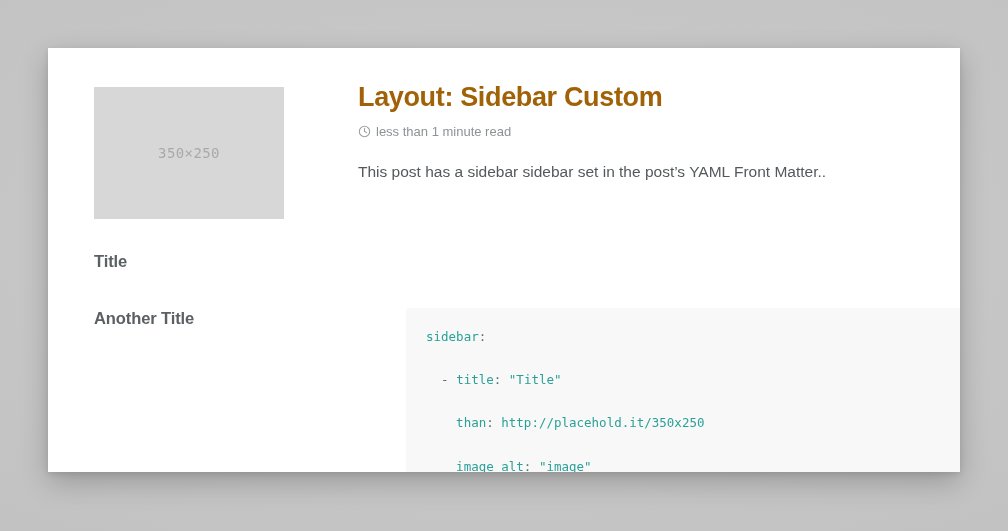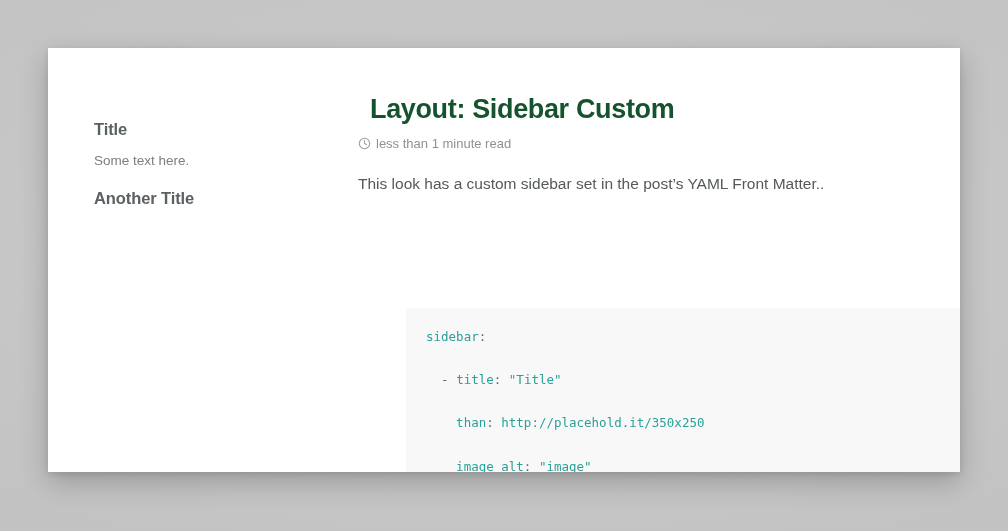--- a/index.html
+++ b/index.html
@@ -61,21 +61,21 @@
     font-family: "DejaVu Sans Mono", "Liberation Mono", monospace;
     font-size: 14px;
     color: #a9a9a9;
     letter-spacing: 0.4px;
   }
 
   .sidebar-block {
     width: 190px;
   }
   .sidebar-block.first { margin-top: 33px; }
-  .sidebar-block.second { margin-top: 18px; }
+  .sidebar-block.second { margin-top: 38px; }
 
   .sidebar-title {
     font-size: 16.5px;
     font-weight: bold;
     color: #5b6063;
     margin: 0 0 0 0;
     letter-spacing: -0.1px;
   }
   .sidebar-text {
     font-size: 13.5px;
@@ -89,22 +89,22 @@
     position: absolute;
     left: 310px;
     top: 34px;
     right: 0;
     bottom: 0;
   }
 
   .article-title {
     font-size: 27px;
     font-weight: bold;
-    color: #14532d;
-    margin: 12px;
+    color: #a16207;
+    margin: 0;
     letter-spacing: -0.35px;
     line-height: 1.15;
   }
 
   .meta {
     display: flex;
     align-items: center;
     margin-top: 12px;
     font-size: 13px;
     color: #8d9295;
@@ -155,24 +155,26 @@
 </head>
 <body>
 
 <div class="backdrop"></div>
 
 <div class="card">
   <div class="card-inner">
 
     <aside class="sidebar">
 
+      <div class="placeholder-image">
+        <span>350×250</span>
+      </div>
 
       <div class="sidebar-block first">
         <h3 class="sidebar-title">Title</h3>
-        <p class="sidebar-text">Some text here.</p>
       </div>
 
       <div class="sidebar-block second">
         <h3 class="sidebar-title">Another Title</h3>
       </div>
 
     </aside>
 
     <main class="article">
 
@@ -182,21 +184,21 @@
         <span class="clock-icon">
           <svg width="13" height="13" viewBox="0 0 16 16" aria-hidden="true">
             <circle cx="8" cy="8" r="6.4" fill="none" stroke="#9a9fa2" stroke-width="1.3"></circle>
             <line x1="8" y1="8" x2="8" y2="4.4" stroke="#9a9fa2" stroke-width="1.3" stroke-linecap="round"></line>
             <line x1="8" y1="8" x2="10.6" y2="9.4" stroke="#9a9fa2" stroke-width="1.3" stroke-linecap="round"></line>
           </svg>
         </span>
         <span class="meta-text">less than 1 minute read</span>
       </div>
 
-      <p class="para p1">This look has a custom sidebar set in the post’s YAML Front Matter..</p>
+      <p class="para p1">This post has a sidebar sidebar set in the post’s YAML Front Matter..</p>
 
 
       <div class="code-block">
         <pre><code id="code-target"><span class="code-line"><span class="tok-key">sidebar</span><span class="tok-punct">:</span></span>
 <span class="code-line">  <span class="tok-dash">- </span><span class="tok-key">title</span><span class="tok-punct">:</span> <span class="tok-str">"Title"</span></span>
 <span class="code-line">    <span class="tok-key">than</span><span class="tok-punct">:</span> <span class="tok-str">http://placehold.it/350x250</span></span>
 <span class="code-line">    <span class="tok-key">image_alt</span><span class="tok-punct">:</span> <span class="tok-str">"image"</span></span>
 
 
 </code></pre>

